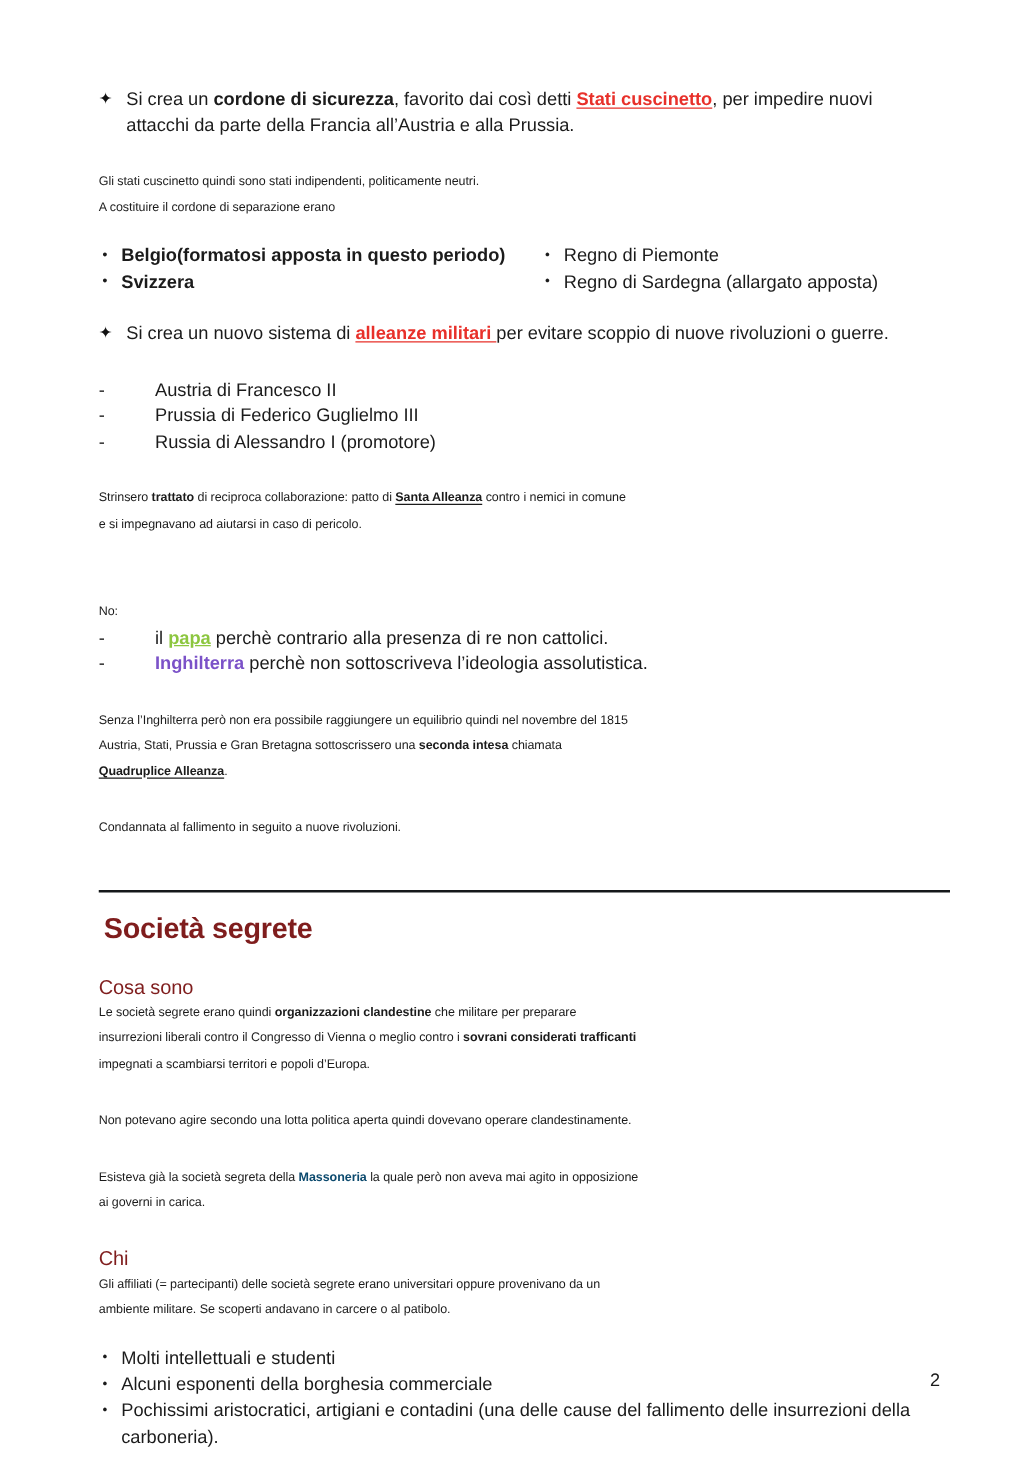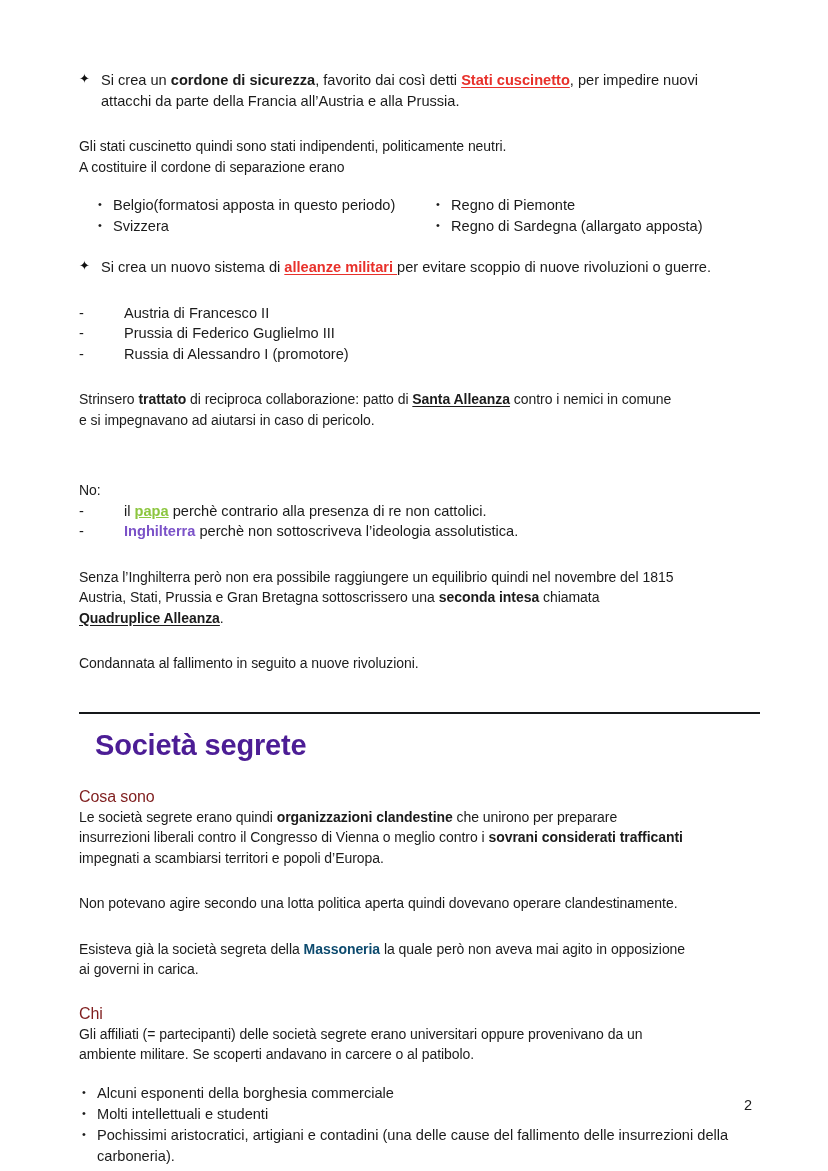--- a/index.html
+++ b/index.html
@@ -21,21 +21,21 @@
     position: absolute;
     left: 0; top: 0;
     width: 828px;
     height: 1171px;
     box-sizing: border-box;
     padding: 70px 76px 40px 79px;
   }
 
   
   .para {
-    font-size: 14px;
+    font-size: 10px;
     line-height: 20.5px;
     margin: 0;
     letter-spacing: -0.05px;
   }
   .gap-m { height: 18px; }
   .gap-l { height: 25px; }
 
   b, .b { font-weight: bold; }
 
   .red-u {
@@ -71,21 +71,21 @@
     line-height: 20.5px;
     color: #111;
   }
   .flower-block .txt { display: block; }
 
   
   .two-col {
     position: relative;
     height: 44px;
   }
-  .col-a { position: absolute; left: 16px; top: 0; width: 350px; }
+  .col-a { position: absolute; left: 0; top: 0; width: 350px; font-weight: bold; }
   .col-b { position: absolute; left: 354px; top: 0; width: 330px; }
 
   ul.dot {
     list-style: none;
     margin: 0;
     padding: 0;
   }
   ul.dot > li {
     position: relative;
     padding-left: 18px;
@@ -124,24 +124,24 @@
   }
 
   
   .rule {
     border: 0;
     border-top: 2px solid #15181a;
     margin: 0;
     width: 681px;
   }
   h1.section-title {
-    color: #4c1d95;
-    font-size: 29px;
-    font-weight: bold;
-    margin: 15px 0 0 16px;
+    color: #7f1d1d;
+    font-size: 23px;
+    font-weight: bold;
+    margin: 15px 0 0 4px;
     letter-spacing: -0.2px;
   }
   h2.sub-title {
     color: #7f1d1d;
     font-size: 16px;
     font-weight: normal;
     margin: 0 0 1px 0;
     letter-spacing: -0.1px;
   }
 
@@ -226,37 +226,37 @@
   <p class="para">Condannata al fallimento in seguito a nuove rivoluzioni.</p>
 
   <div style="height:38px"></div>
 
   <hr class="rule">
   <h1 class="section-title">Società segrete</h1>
 
   <div style="height:26px"></div>
 
   <h2 class="sub-title">Cosa sono</h2>
-  <p class="para"><span>Le società segrete erano quindi </span><b>organizzazioni clandestine</b><span> che unirono per preparare</span><br><span>insurrezioni liberali contro il Congresso di Vienna o meglio contro i </span><b>sovrani considerati trafficanti</b><br><span>impegnati a scambiarsi territori e popoli d’Europa.</span></p>
+  <p class="para"><span>Le società segrete erano quindi </span><b>organizzazioni clandestine</b><span> che militare per preparare</span><br><span>insurrezioni liberali contro il Congresso di Vienna o meglio contro i </span><b>sovrani considerati trafficanti</b><br><span>impegnati a scambiarsi territori e popoli d’Europa.</span></p>
 
   <div class="gap-l"></div>
 
   <p class="para">Non potevano agire secondo una lotta politica aperta quindi dovevano operare clandestinamente.</p>
 
   <div class="gap-l"></div>
 
   <p class="para"><span>Esisteva già la società segreta della </span><span class="red-b">Massoneria</span><span> la quale però non aveva mai agito in opposizione</span><br><span>ai governi in carica.</span></p>
 
   <div class="gap-l"></div>
 
   <h2 class="sub-title">Chi</h2>
   <p class="para"><span>Gli affiliati (= partecipanti) delle società segrete erano universitari oppure provenivano da un</span><br><span>ambiente militare. Se scoperti andavano in carcere o al patibolo.</span></p>
 
   <div class="gap-m"></div>
 
   <ul class="dot">
+    <li>Molti intellettuali e studenti</li>
     <li>Alcuni esponenti della borghesia commerciale</li>
-    <li>Molti intellettuali e studenti</li>
     <li>Pochissimi aristocratici, artigiani e contadini (una delle cause del fallimento delle insurrezioni della carboneria).</li>
   </ul>
 
   <div class="page-number">2</div>
 </div>
 
 </body></html>

